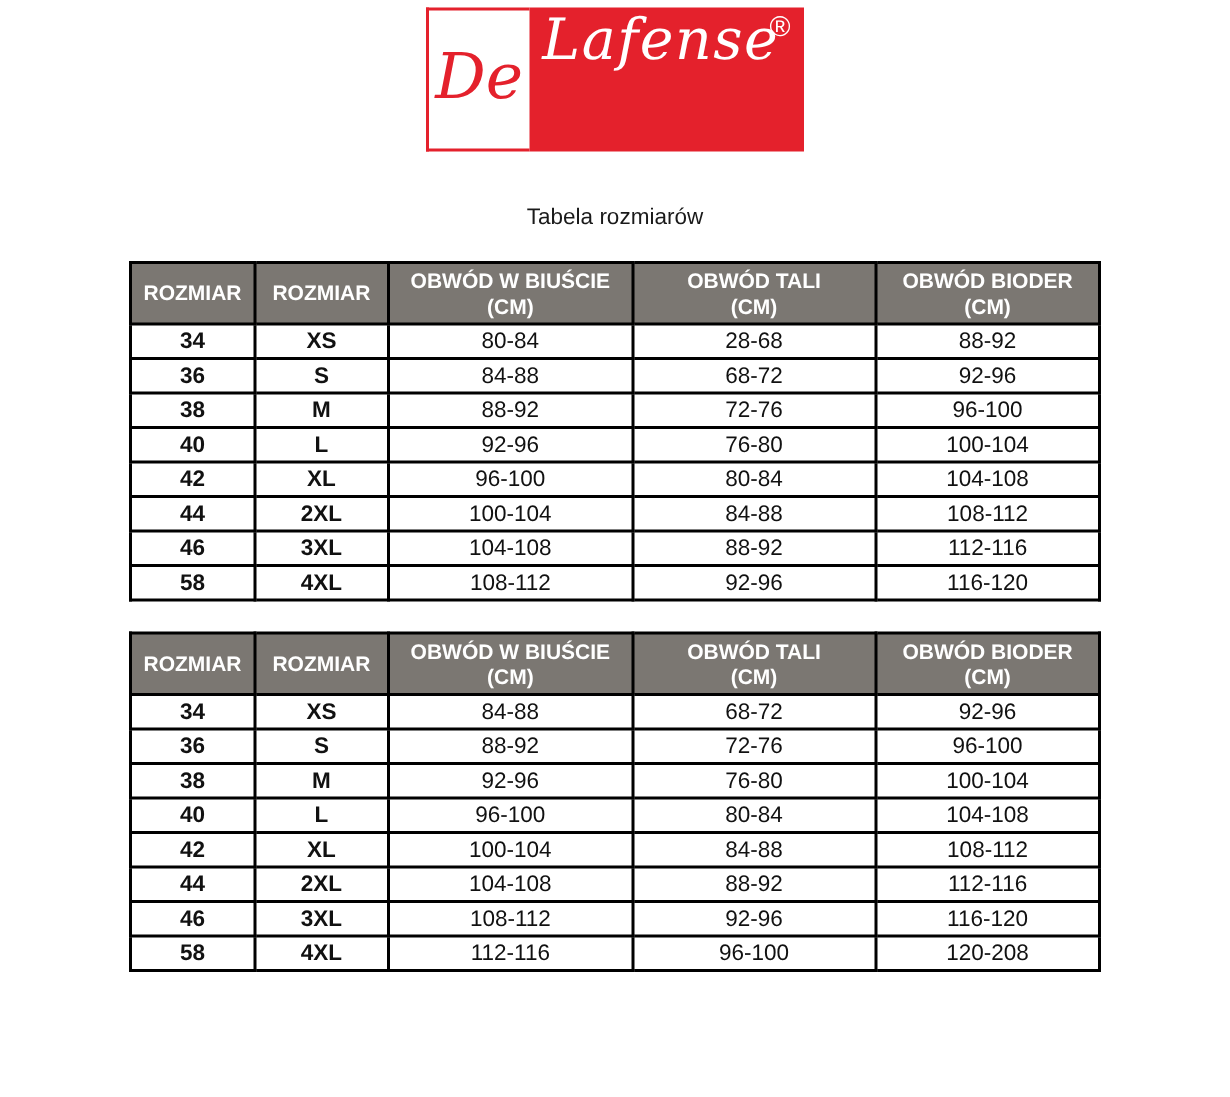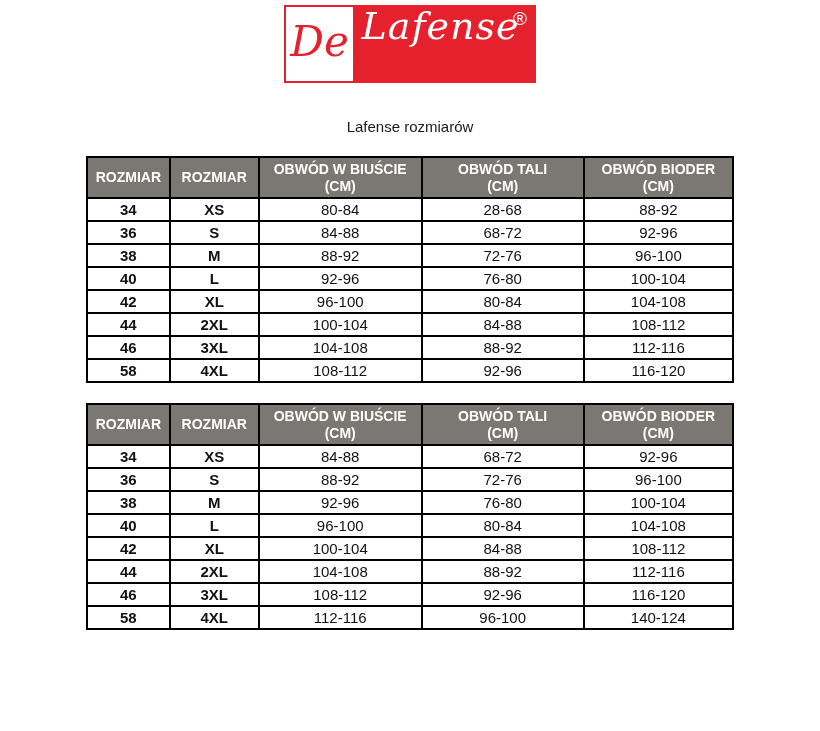--- a/index.html
+++ b/index.html
@@ -13,21 +13,21 @@
   html,body{margin:0;padding:0;}
   body{
     width:820px;height:731px;
     background:#ffffff;
     font-family:"Liberation Sans",sans-serif;
     color:var(--text);
     overflow:hidden;
   }
   
   .logo{
-    width:252px;height:78px;
+    width:252px;height:96px;
     margin:5px auto 0;
     display:flex;
   }
   .logo-left{
     width:69px;height:100%;
     background:#ffffff;
     border:2px solid var(--brand-red);
     border-right:none;
     display:flex;align-items:center;justify-content:center;
   }
@@ -113,21 +113,21 @@
   <div class="logo">
     <div class="logo-left">
       <span class="script">De</span>
     </div>
     <div class="logo-right">
       <span class="script">Lafense</span>
       <span class="reg">®</span>
     </div>
   </div>
 
-  <h2 class="table-title">Lafense rozmiarów</h2>
+  <h2 class="table-title">Tabela rozmiarów</h2>
 
   <table class="size-table">
     <colgroup>
       <col style="width:12.8%">
         <col style="width:13.8%">
         <col style="width:25.2%">
         <col style="width:25.1%">
         <col style="width:23.1%">
     </colgroup>
     <thead>
@@ -291,18 +291,18 @@
           <td class="size">3XL</td>
           <td>108-112</td>
           <td>92-96</td>
           <td>116-120</td>
         </tr>
         <tr>
           <td class="size">58</td>
           <td class="size">4XL</td>
           <td>112-116</td>
           <td>96-100</td>
-          <td>140-124</td>
+          <td>120-208</td>
         </tr>
       </tbody>
   </table>
 
 </div>
 
 </body></html>

